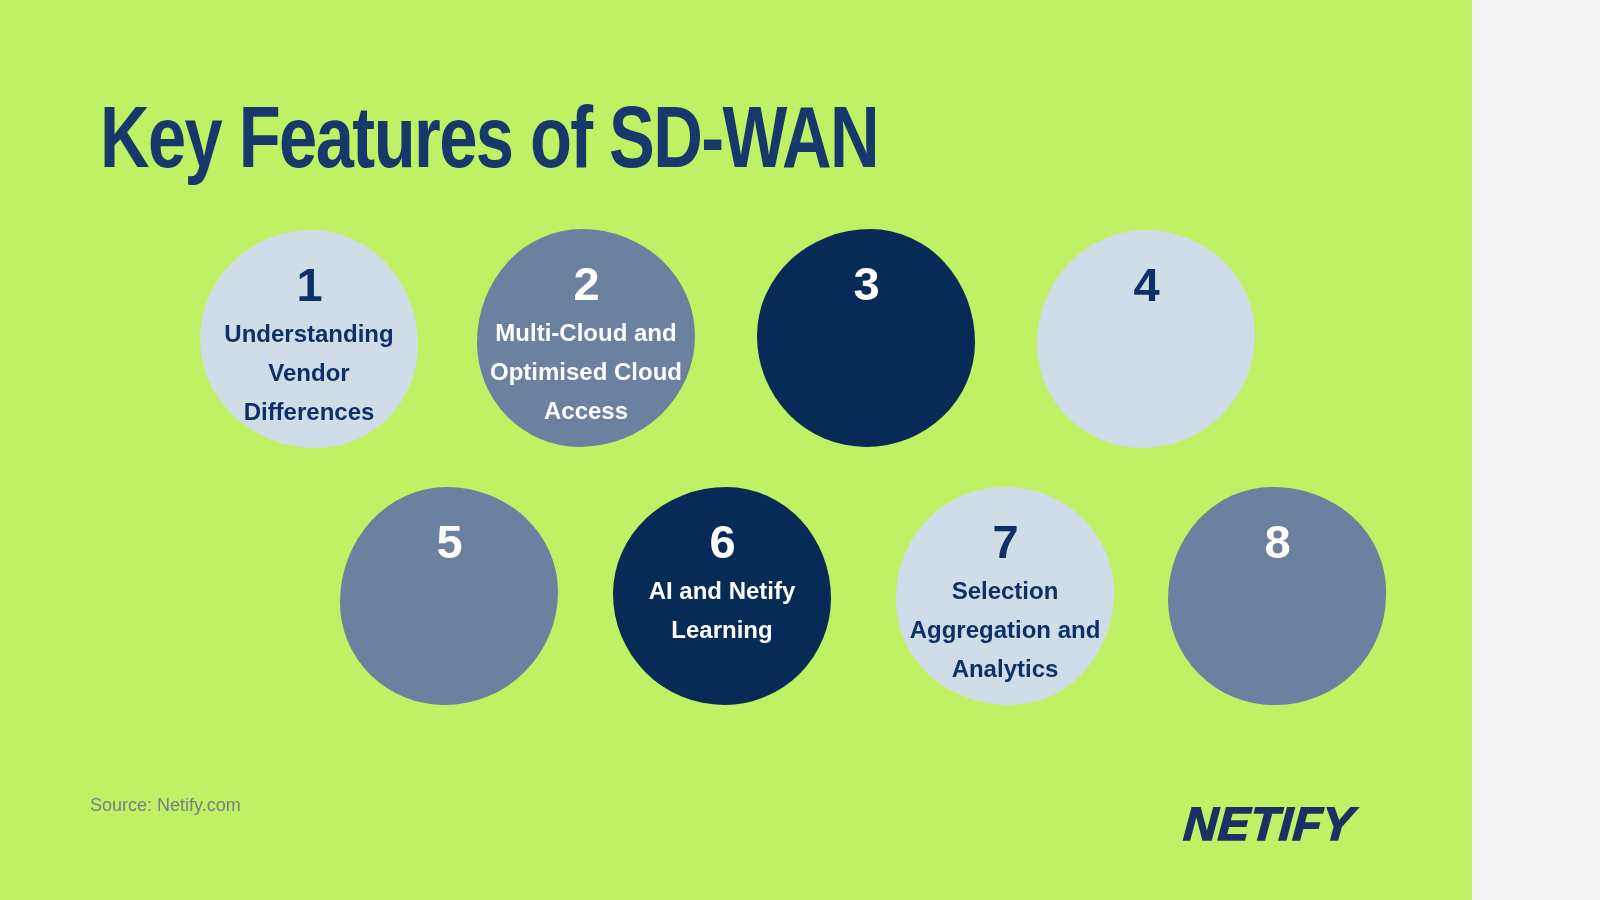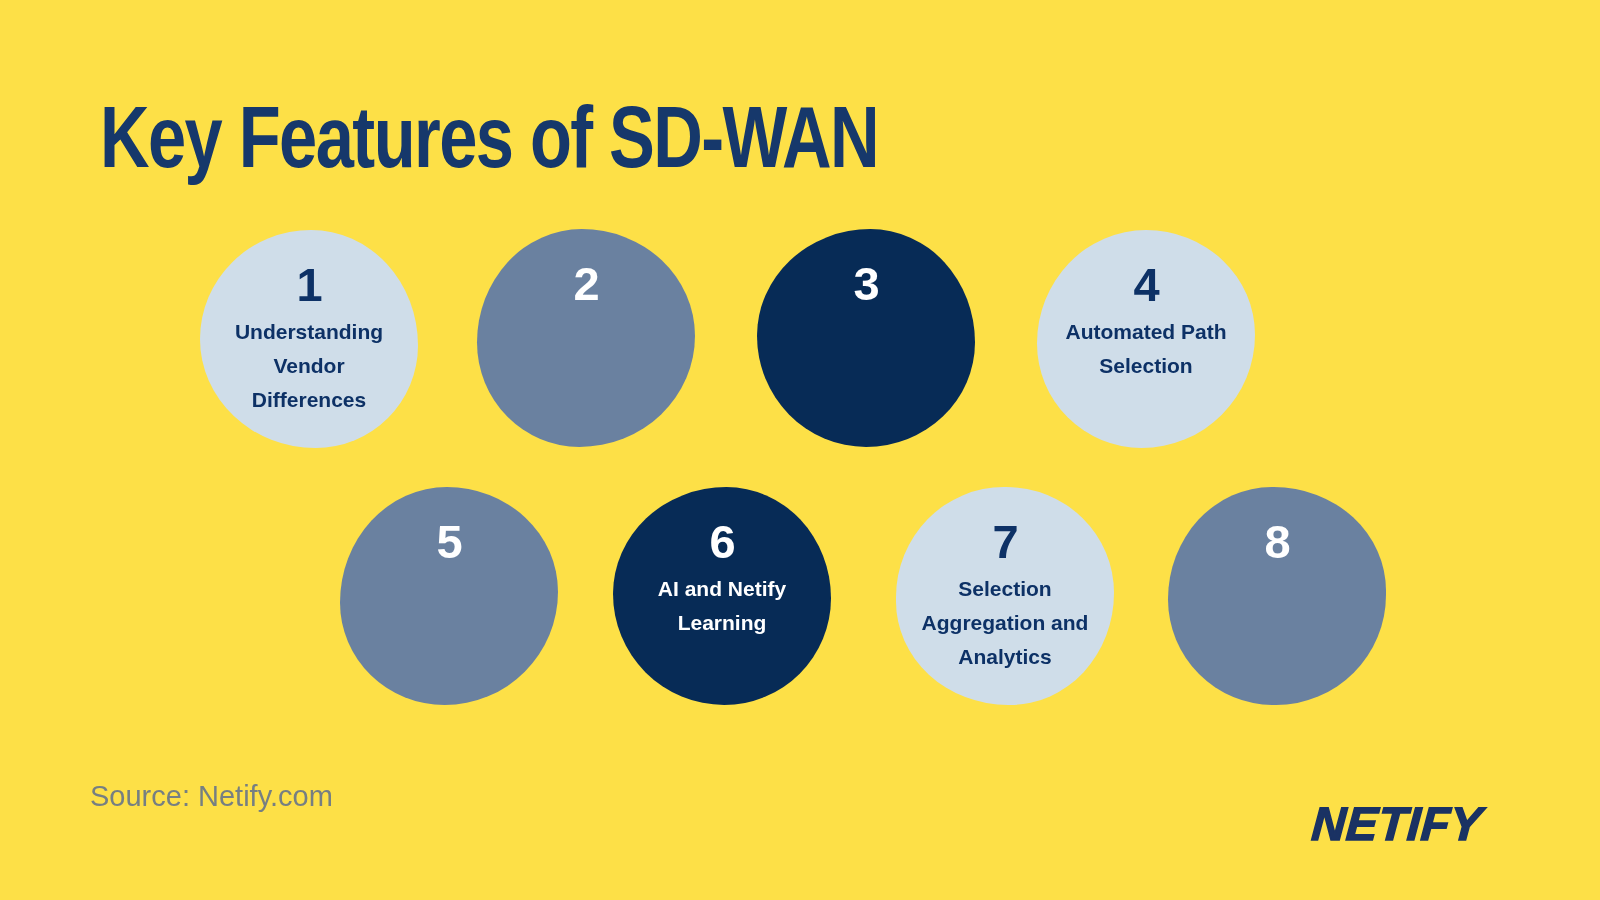--- a/index.html
+++ b/index.html
@@ -4,22 +4,22 @@
 <style>
   html, body { margin: 0; padding: 0; }
   body {
     width: 1600px; height: 900px;
     background: #f2f2f2;
     font-family: "Liberation Sans", sans-serif;
     overflow: hidden;
   }
   .canvas {
     position: relative;
-    width: 1600px; height: 900px;
-    background: #fde047;
+    width: 1472px; height: 900px;
+    background: #bef264;
   }
   .title {
     position: absolute;
     left: 100px; top: 86px;
     margin: 0;
     font-size: 88px;
     font-weight: bold;
     letter-spacing: -2px;
     color: #16386b;
     white-space: nowrap;
@@ -37,43 +37,43 @@
     text-align: center;
   }
   .circle .num {
     font-size: 47px;
     font-weight: bold;
     line-height: 1.15;
     letter-spacing: -1px;
   }
   .circle .label {
     margin-top: 3px;
-    font-size: 21px;
+    font-size: 24px;
     font-weight: bold;
     line-height: 1.62;
     white-space: pre-line;
   }
   .tone-light  { background: #cfdde9; color: #0d3166; }
   .tone-medium { background: #6a81a0; color: #ffffff; }
   .tone-dark   { background: #072b56; color: #ffffff; }
 
   
   .c1 { left: 200px;  top: 230px; border-radius: 51% 49% 47% 53% / 50% 53% 47% 50%; }
   .c2 { left: 477px;  top: 229px; border-radius: 48% 52% 53% 47% / 52% 49% 51% 48%; }
   .c3 { left: 757px;  top: 229px; border-radius: 52% 48% 50% 50% / 49% 52% 48% 51%; }
   .c4 { left: 1037px; top: 230px; border-radius: 50% 50% 52% 48% / 52% 48% 52% 48%; }
   .c5 { left: 340px;  top: 487px; border-radius: 49% 51% 52% 48% / 53% 48% 52% 47%; }
   .c6 { left: 613px;  top: 487px; border-radius: 52% 48% 49% 51% / 49% 51% 49% 51%; }
   .c7 { left: 896px;  top: 487px; border-radius: 50% 50% 48% 52% / 51% 49% 52% 48%; }
   .c8 { left: 1168px; top: 487px; border-radius: 48% 52% 51% 49% / 52% 48% 51% 49%; }
 
   .source-block {
     position: absolute;
-    left: 90px; top: 775px;
-    font-size: 29px;
+    left: 90px; top: 792px;
+    font-size: 18px;
     line-height: 1.45;
     color: #767f82;
   }
   .logo {
     position: absolute;
     right: 118px; top: 796px;
     font-size: 47px;
     font-weight: bold;
     font-style: italic;
     letter-spacing: 0.5px;
@@ -91,30 +91,31 @@
 
   <div class="circle tone-light c1">
     <div class="num">1</div>
     <div class="label">Understanding
 Vendor
 Differences</div>
   </div>
 
   <div class="circle tone-medium c2">
     <div class="num">2</div>
+    <div class="label">Multi-Cloud and
+Optimised Cloud
+Access</div>
   </div>
 
   <div class="circle tone-dark c3">
     <div class="num">3</div>
   </div>
 
   <div class="circle tone-light c4">
     <div class="num">4</div>
-    <div class="label">Automated Path
-Selection</div>
   </div>
 
   <div class="circle tone-medium c5">
     <div class="num">5</div>
   </div>
 
   <div class="circle tone-dark c6">
     <div class="num">6</div>
     <div class="label">AI and Netify
 Learning</div>

